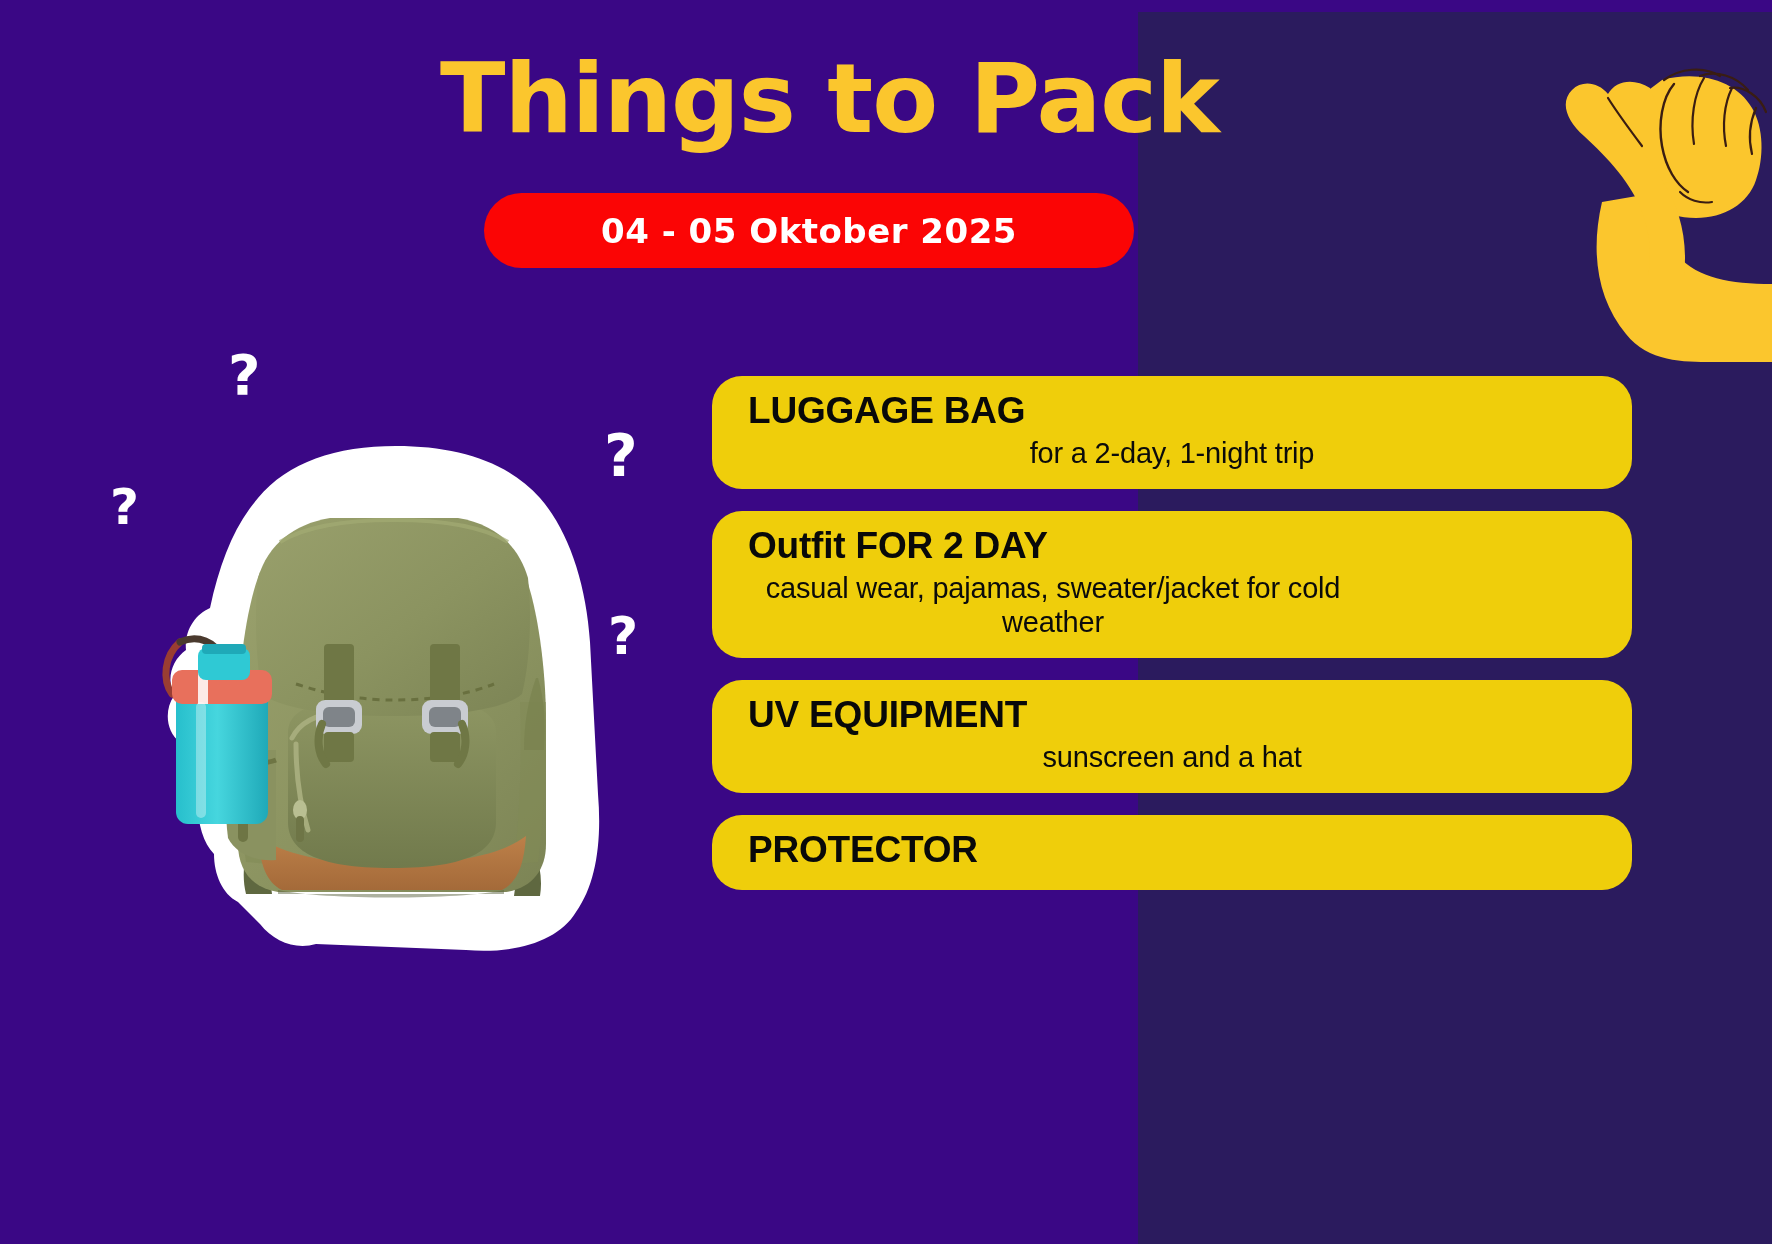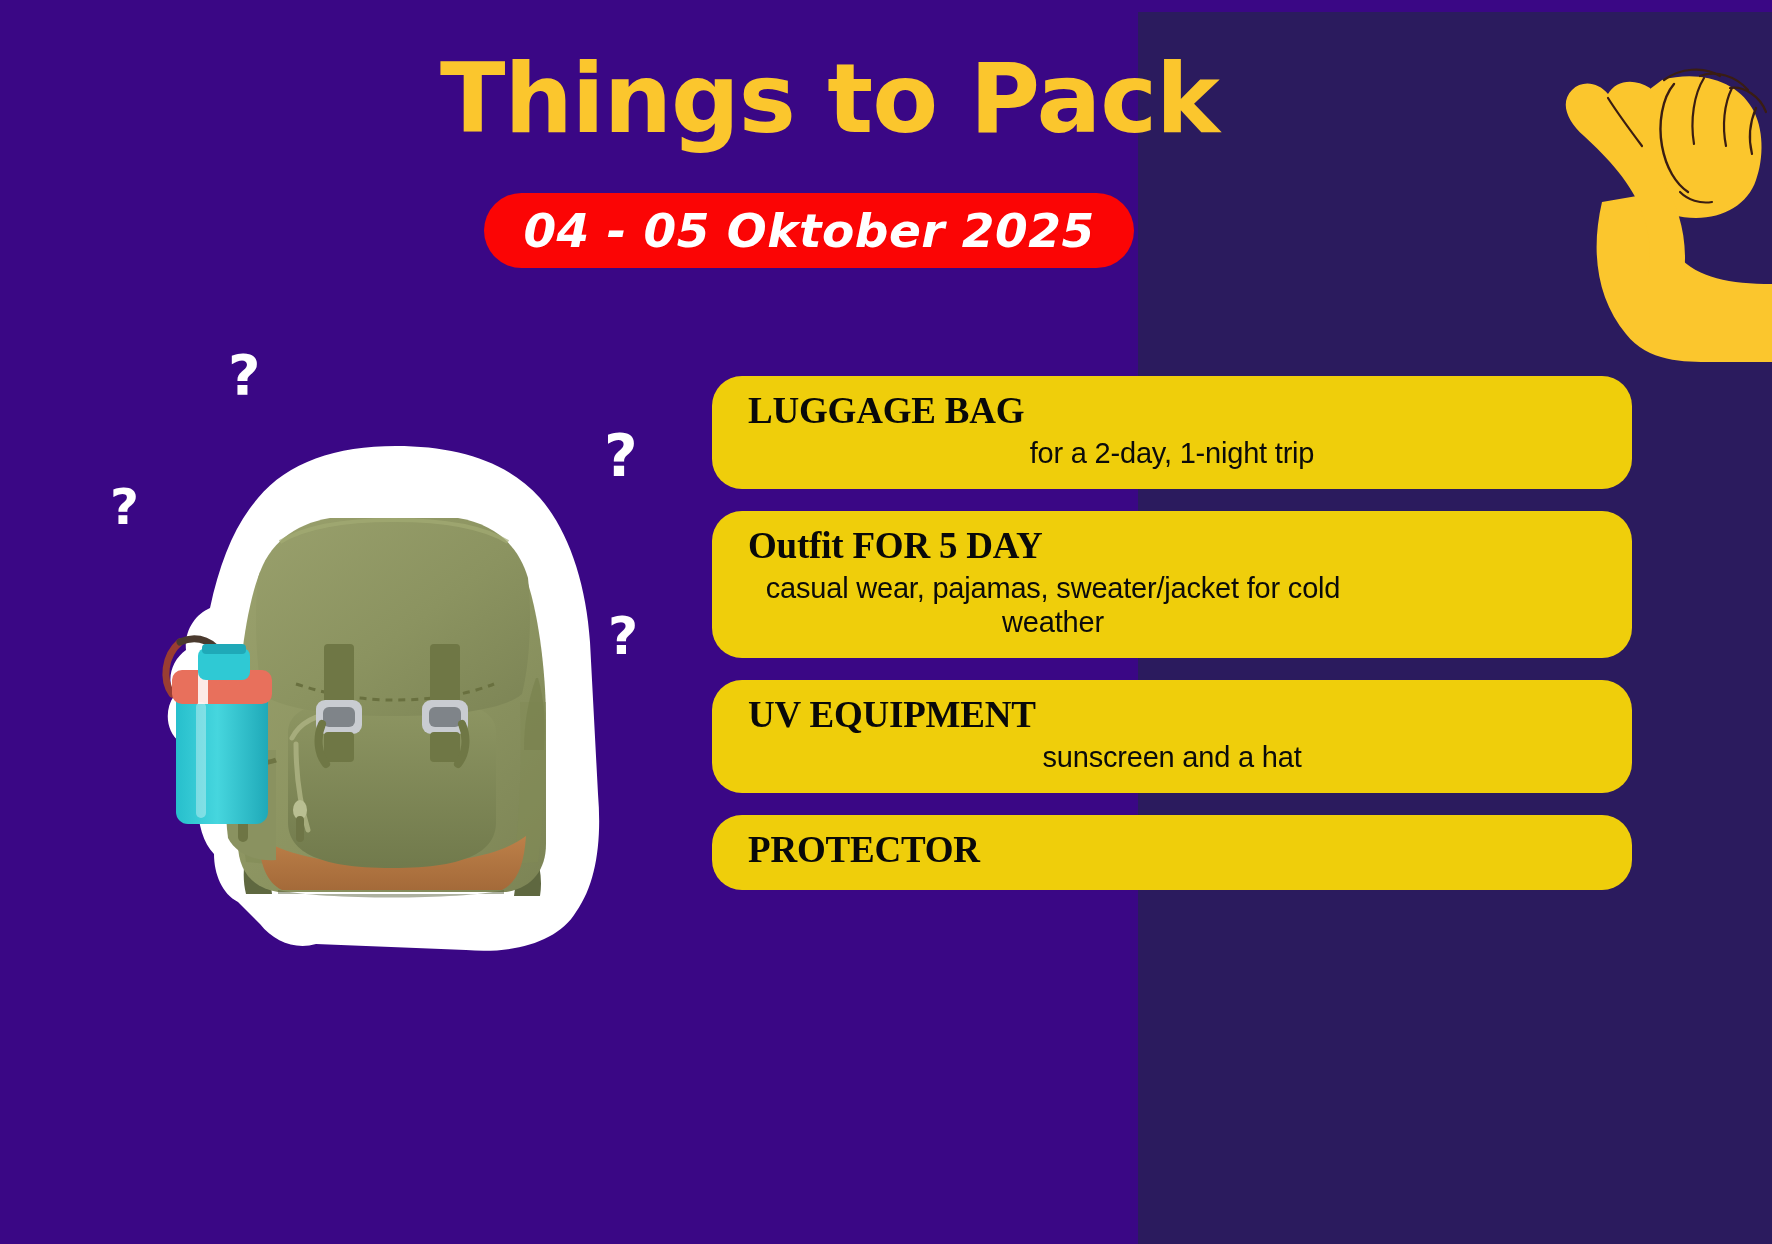--- a/index.html
+++ b/index.html
@@ -39,23 +39,22 @@
   .date-badge{
     position:absolute;left:484px;top:181px;
     width:650px;height:75px;
     background:#FB0505;
     border-radius:38px;
     display:flex;align-items:center;justify-content:center;
     z-index:8;
   }
   .date-text{
     font-family:"DejaVu Sans", sans-serif;
-    font-size:47px;
+    font-size:34px;
     font-weight:bold;
-    font-style:italic;
     color:#ffffff;
     letter-spacing:0.5px;
     text-shadow:
        1px 0 0 rgba(251,5,5,.45),
       -1px 1px 0 rgba(251,5,5,.35),
        2px 2px 0 rgba(251,5,5,.25);
     background:
       repeating-linear-gradient(115deg,
         rgba(255,255,255,0) 0px, rgba(255,255,255,0) 2px,
         rgba(251,5,5,.55) 2px, rgba(251,5,5,.55) 3.2px);
@@ -88,21 +87,21 @@
     z-index:9;
   }
   .card{
     background:#EFCE0B;
     border-radius:30px;
     padding:14px 36px 18px 36px;
     margin-bottom:22px;
     box-sizing:border-box;
   }
   .card-title{
-    font-family:Liberation Serif, serif;
+    font-family:Liberation Sans, sans-serif;
     font-size:37px;
     font-weight:bold;
     color:#090909;
     line-height:1.16;
     letter-spacing:-0.2px;
   }
   .card-sub{
     font-family:"Liberation Sans", sans-serif;
     font-size:29px;
     font-weight:normal;
@@ -276,21 +275,21 @@
   </div>
 
   <div class="cards">
 
     <div class="card">
       <div class="card-title">LUGGAGE BAG</div>
       <div class="card-sub">for a 2-day, 1-night trip</div>
     </div>
 
     <div class="card">
-      <div class="card-title">Outfit FOR 5 DAY</div>
+      <div class="card-title">Outfit FOR 2 DAY</div>
       <div class="card-sub" style="max-width:610px;">casual wear, pajamas, sweater/jacket for cold weather</div>
     </div>
 
     <div class="card">
       <div class="card-title">UV EQUIPMENT</div>
       <div class="card-sub">sunscreen and a hat</div>
     </div>
 
     <div class="card">
       <div class="card-title">PROTECTOR</div>

